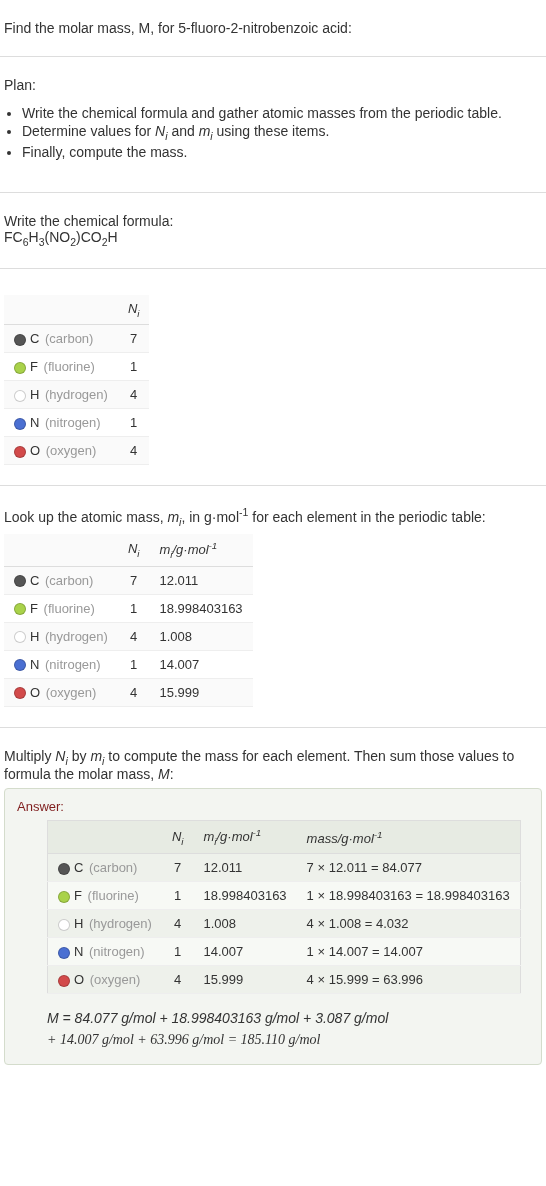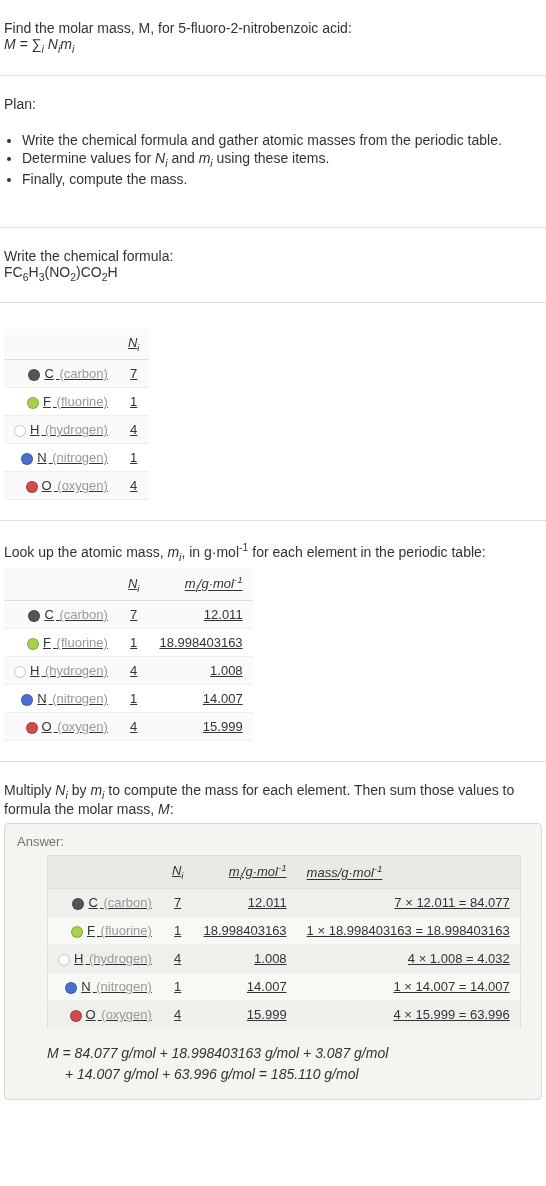--- a/index.html
+++ b/index.html
@@ -23,35 +23,34 @@
   }
   sub {
     font-size: 0.75em;
     vertical-align: sub;
   }
   sup {
     font-size: 0.75em;
     vertical-align: super;
   }
   ul {
-    margin: 20px 0;
+    margin: 12px 0;
     padding-left: 18px;
     list-style: disc;
   }
   li {
     margin: 2px 0;
   }
   table {
     border-collapse: collapse;
     margin-top: 6px;
-    text-decoration: underline;
   }
   th, td {
     padding: 6px 10px;
-    text-align: right;
+    text-align: left;
     font-size: 13px;
   }
   th {
     font-weight: normal;
     font-style: italic;
     background: #fafafa;
     border-bottom: 1px solid #ddd;
   }
   th:first-child {
     font-style: normal;
@@ -86,21 +85,21 @@
     text-align: center;
   }
   .answer-box {
     background: #f3f5f1;
     border: 1px solid #d4dccc;
     border-radius: 4px;
     padding: 10px 12px 14px 12px;
     margin: 6px 0;
   }
   .answer-label {
-    color: #737373;
+    color: #7f1d1d;
     font-size: 13px;
     margin-bottom: 6px;
   }
   .answer-box table {
     margin-left: 30px;
     border: 1px solid #ddd;
   }
   .answer-box th {
     background: #e7ebe3;
   }
@@ -118,24 +117,20 @@
   .chem {
     font-family: inherit;
   }
 </style>
 </head>
 <body>
 
 <div class="section">
   <div>
     <span>Find the molar mass, M, for 5-fluoro-2-nitrobenzoic acid:</span>
-  </div>
-  <div class="formula">
-    <span>M = ∑</span><sub>i</sub>
-    <span> N</span><sub>i</sub><span>m</span><sub>i</sub>
   </div>
 </div>
 
 <div class="section">
   <div>Plan:</div>
   <ul>
     <li>Write the chemical formula and gather atomic masses from the periodic table.</li>
     <li>
       <span>Determine values for </span><span class="formula"><span>N</span><sub>i</sub></span><span> and </span><span class="formula"><span>m</span><sub>i</sub></span><span> using these items.</span>
     </li>
@@ -267,16 +262,16 @@
           <tr>
             <td class="elem-cell"><span class="dot" style="background:#d24a4a;"></span><span class="sym">O</span> <span>(oxygen)</span></td>
             <td class="num">4</td>
             <td>15.999</td>
             <td>4 × 15.999 = 63.996</td>
           </tr>
         </tbody>
     </table>
     <div class="final-eq">
       <div>M = 84.077 g/mol + 18.998403163 g/mol + 3.087 g/mol</div>
-      <div style="margin-left:18px;">+ 14.007 g/mol + 63.996 g/mol = 185.110 g/mol</div>
+      <div style="font-family:Liberation Serif, serif;">+ 14.007 g/mol + 63.996 g/mol = 185.110 g/mol</div>
     </div>
   </div>
 </div>
 
 </body></html>

